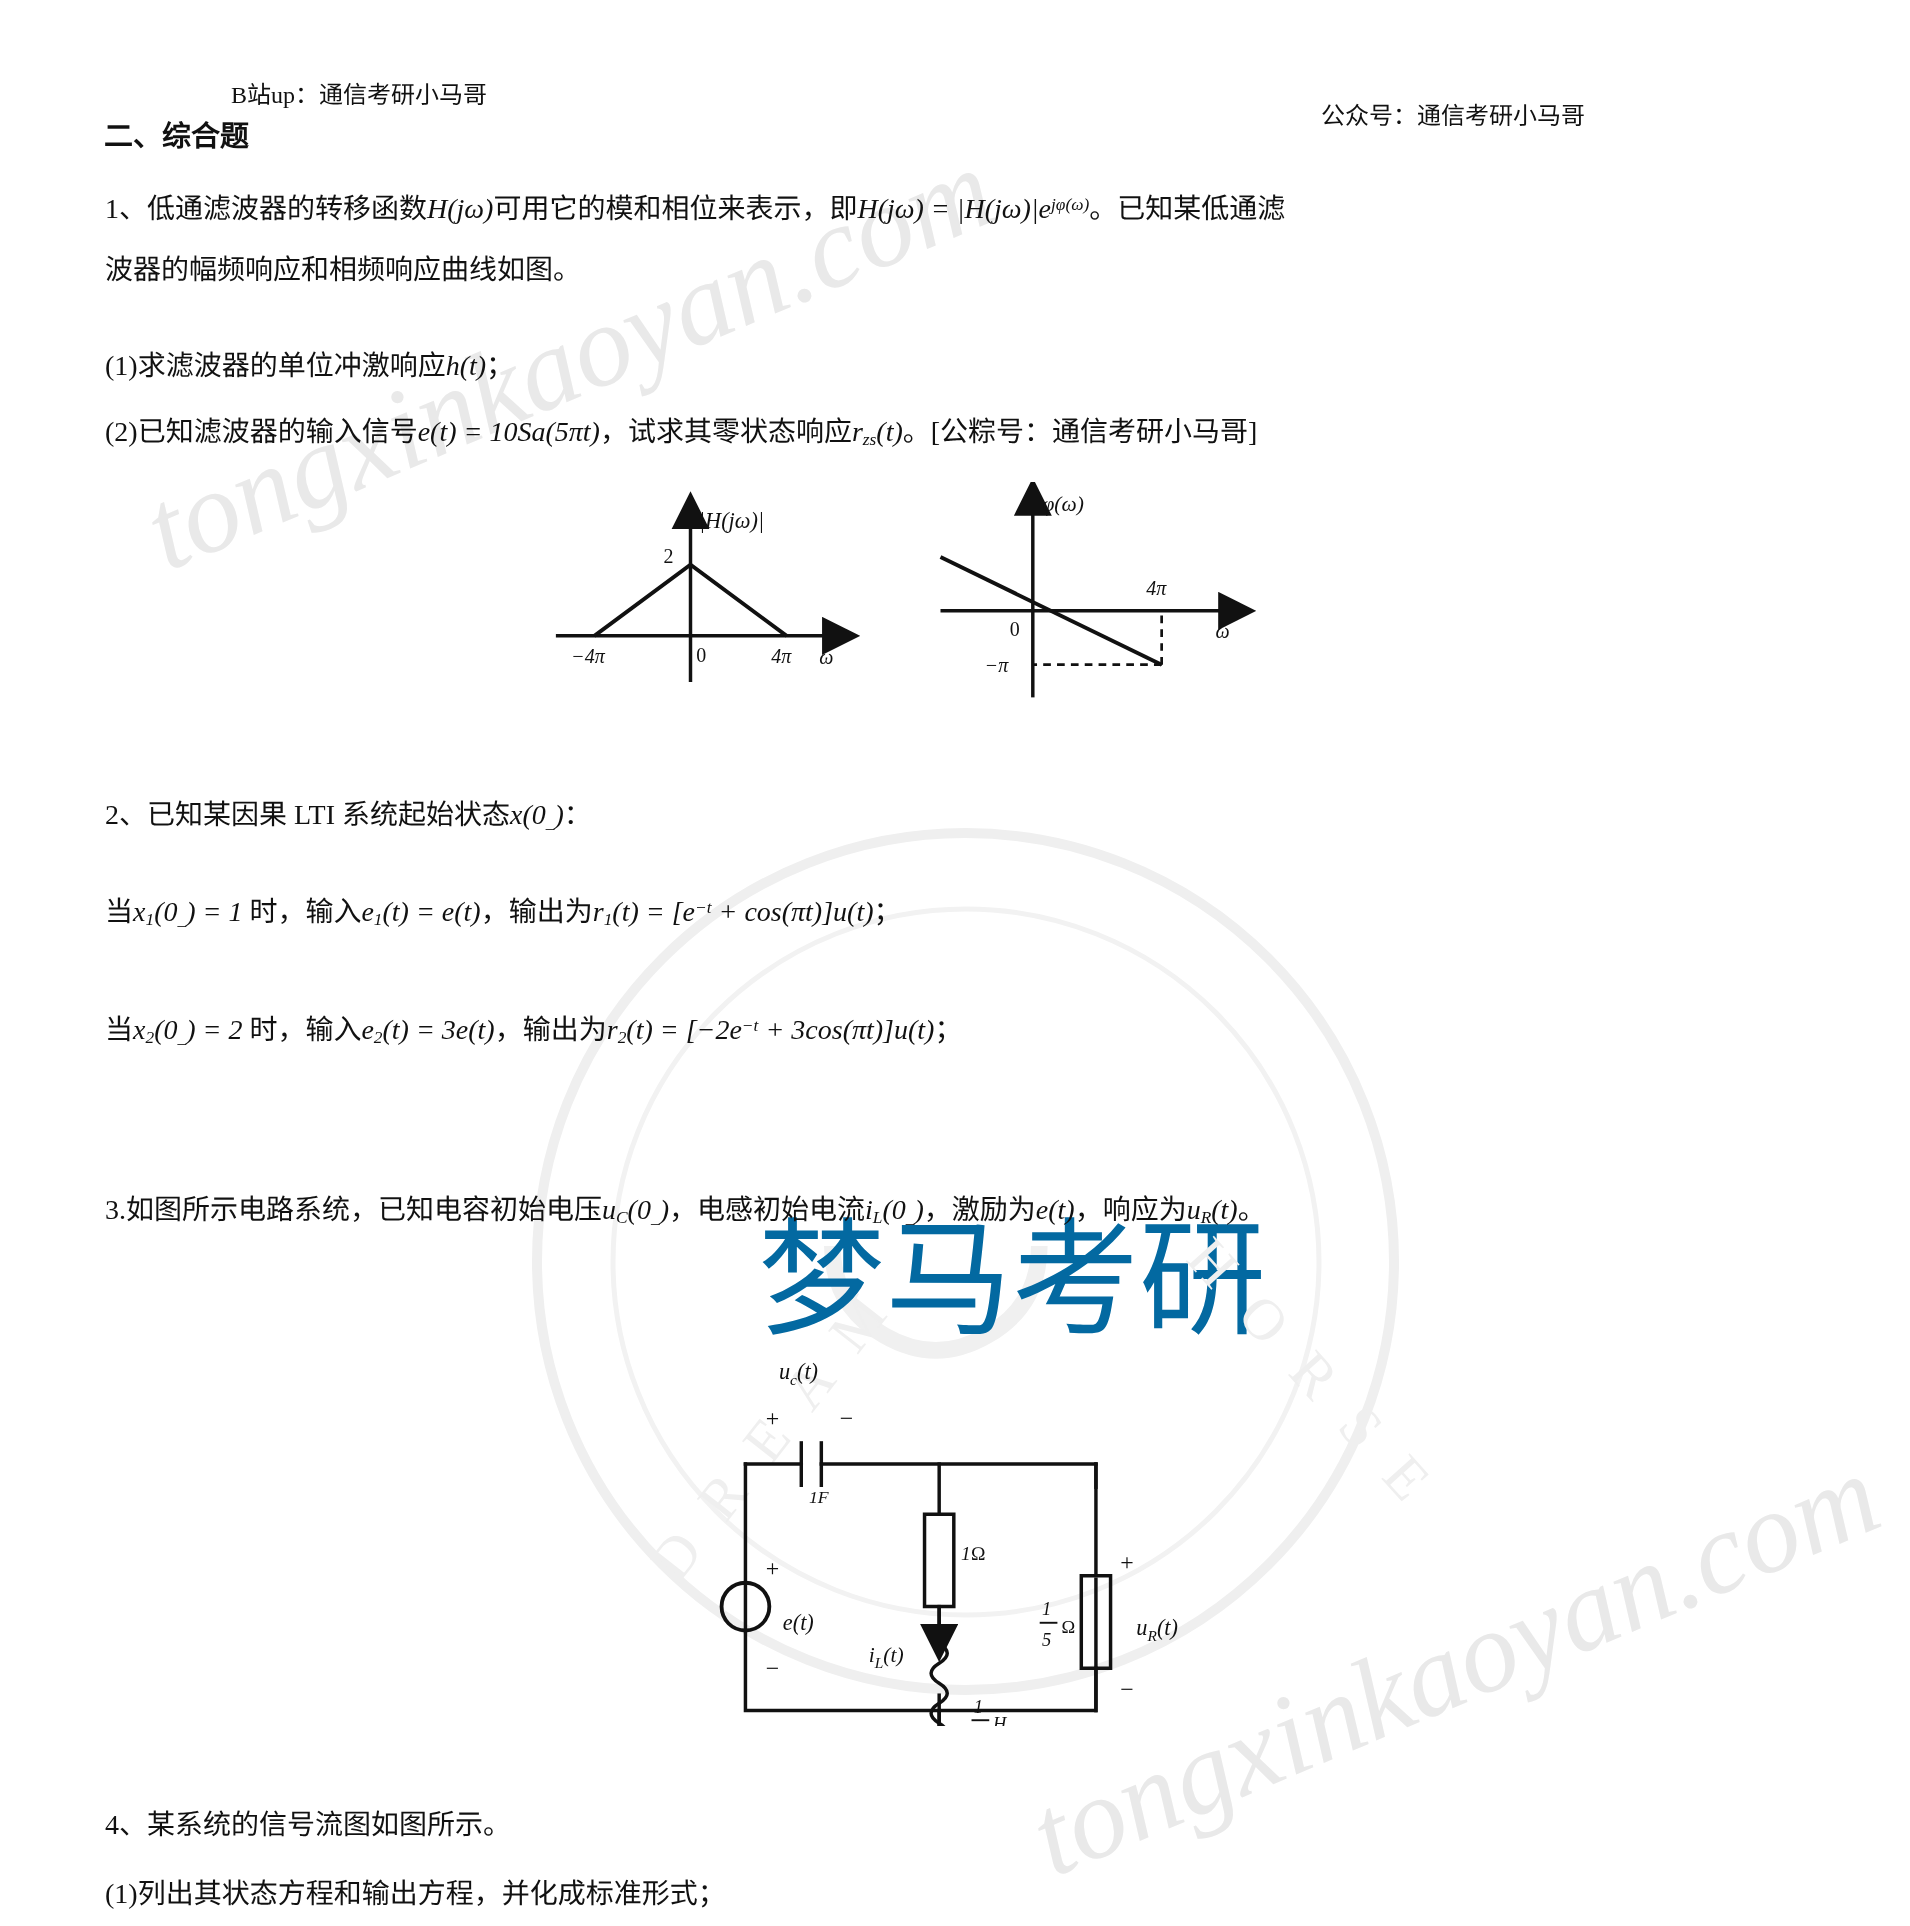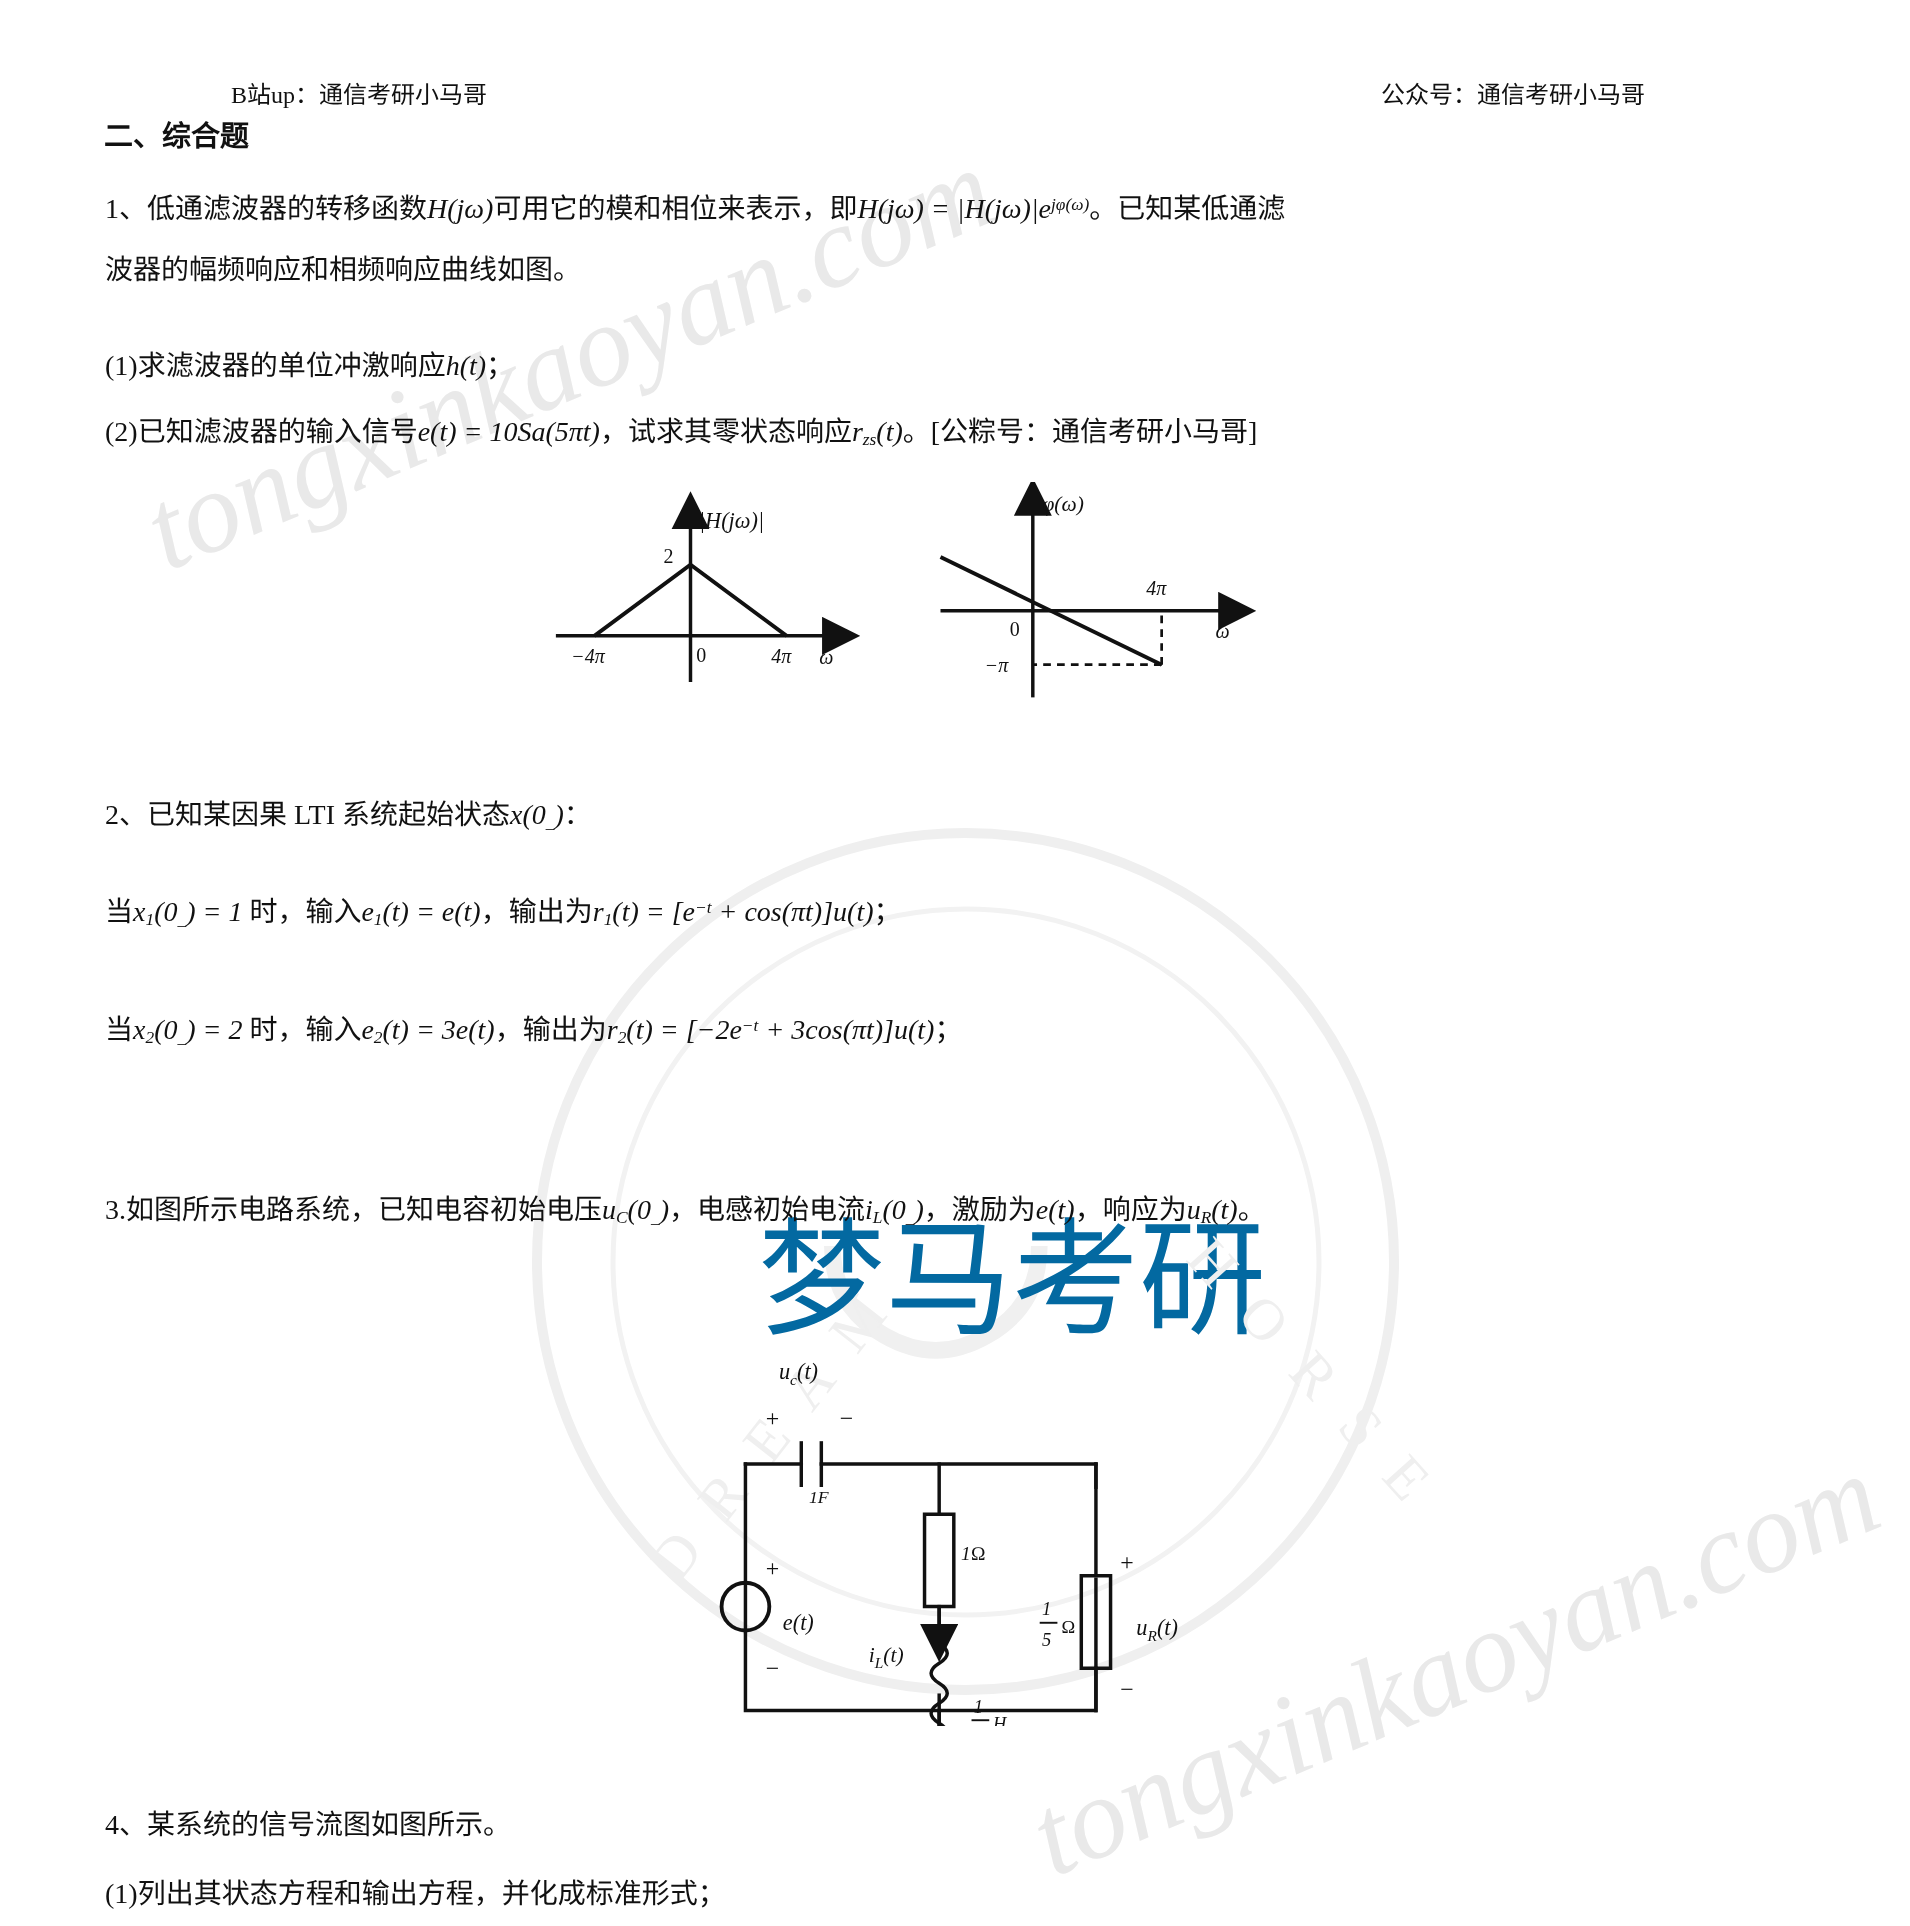--- a/index.html
+++ b/index.html
@@ -83,21 +83,21 @@
   }
 
   
   .runhead {
     position: absolute;
     top: 75px;
     font-size: 24px;
     z-index: 3;
   }
   .runhead-left  { left: 231px; text-align: right; }
-  .runhead-right { left: 1381px; }
+  .runhead-right { left: 1321px; margin-top: 21px; }
 
   .footer {
     position: absolute;
     left: 0;
     top: 2577px;
     width: 1911px;
     font-size: 24px;
     z-index: 3;
   }
 

